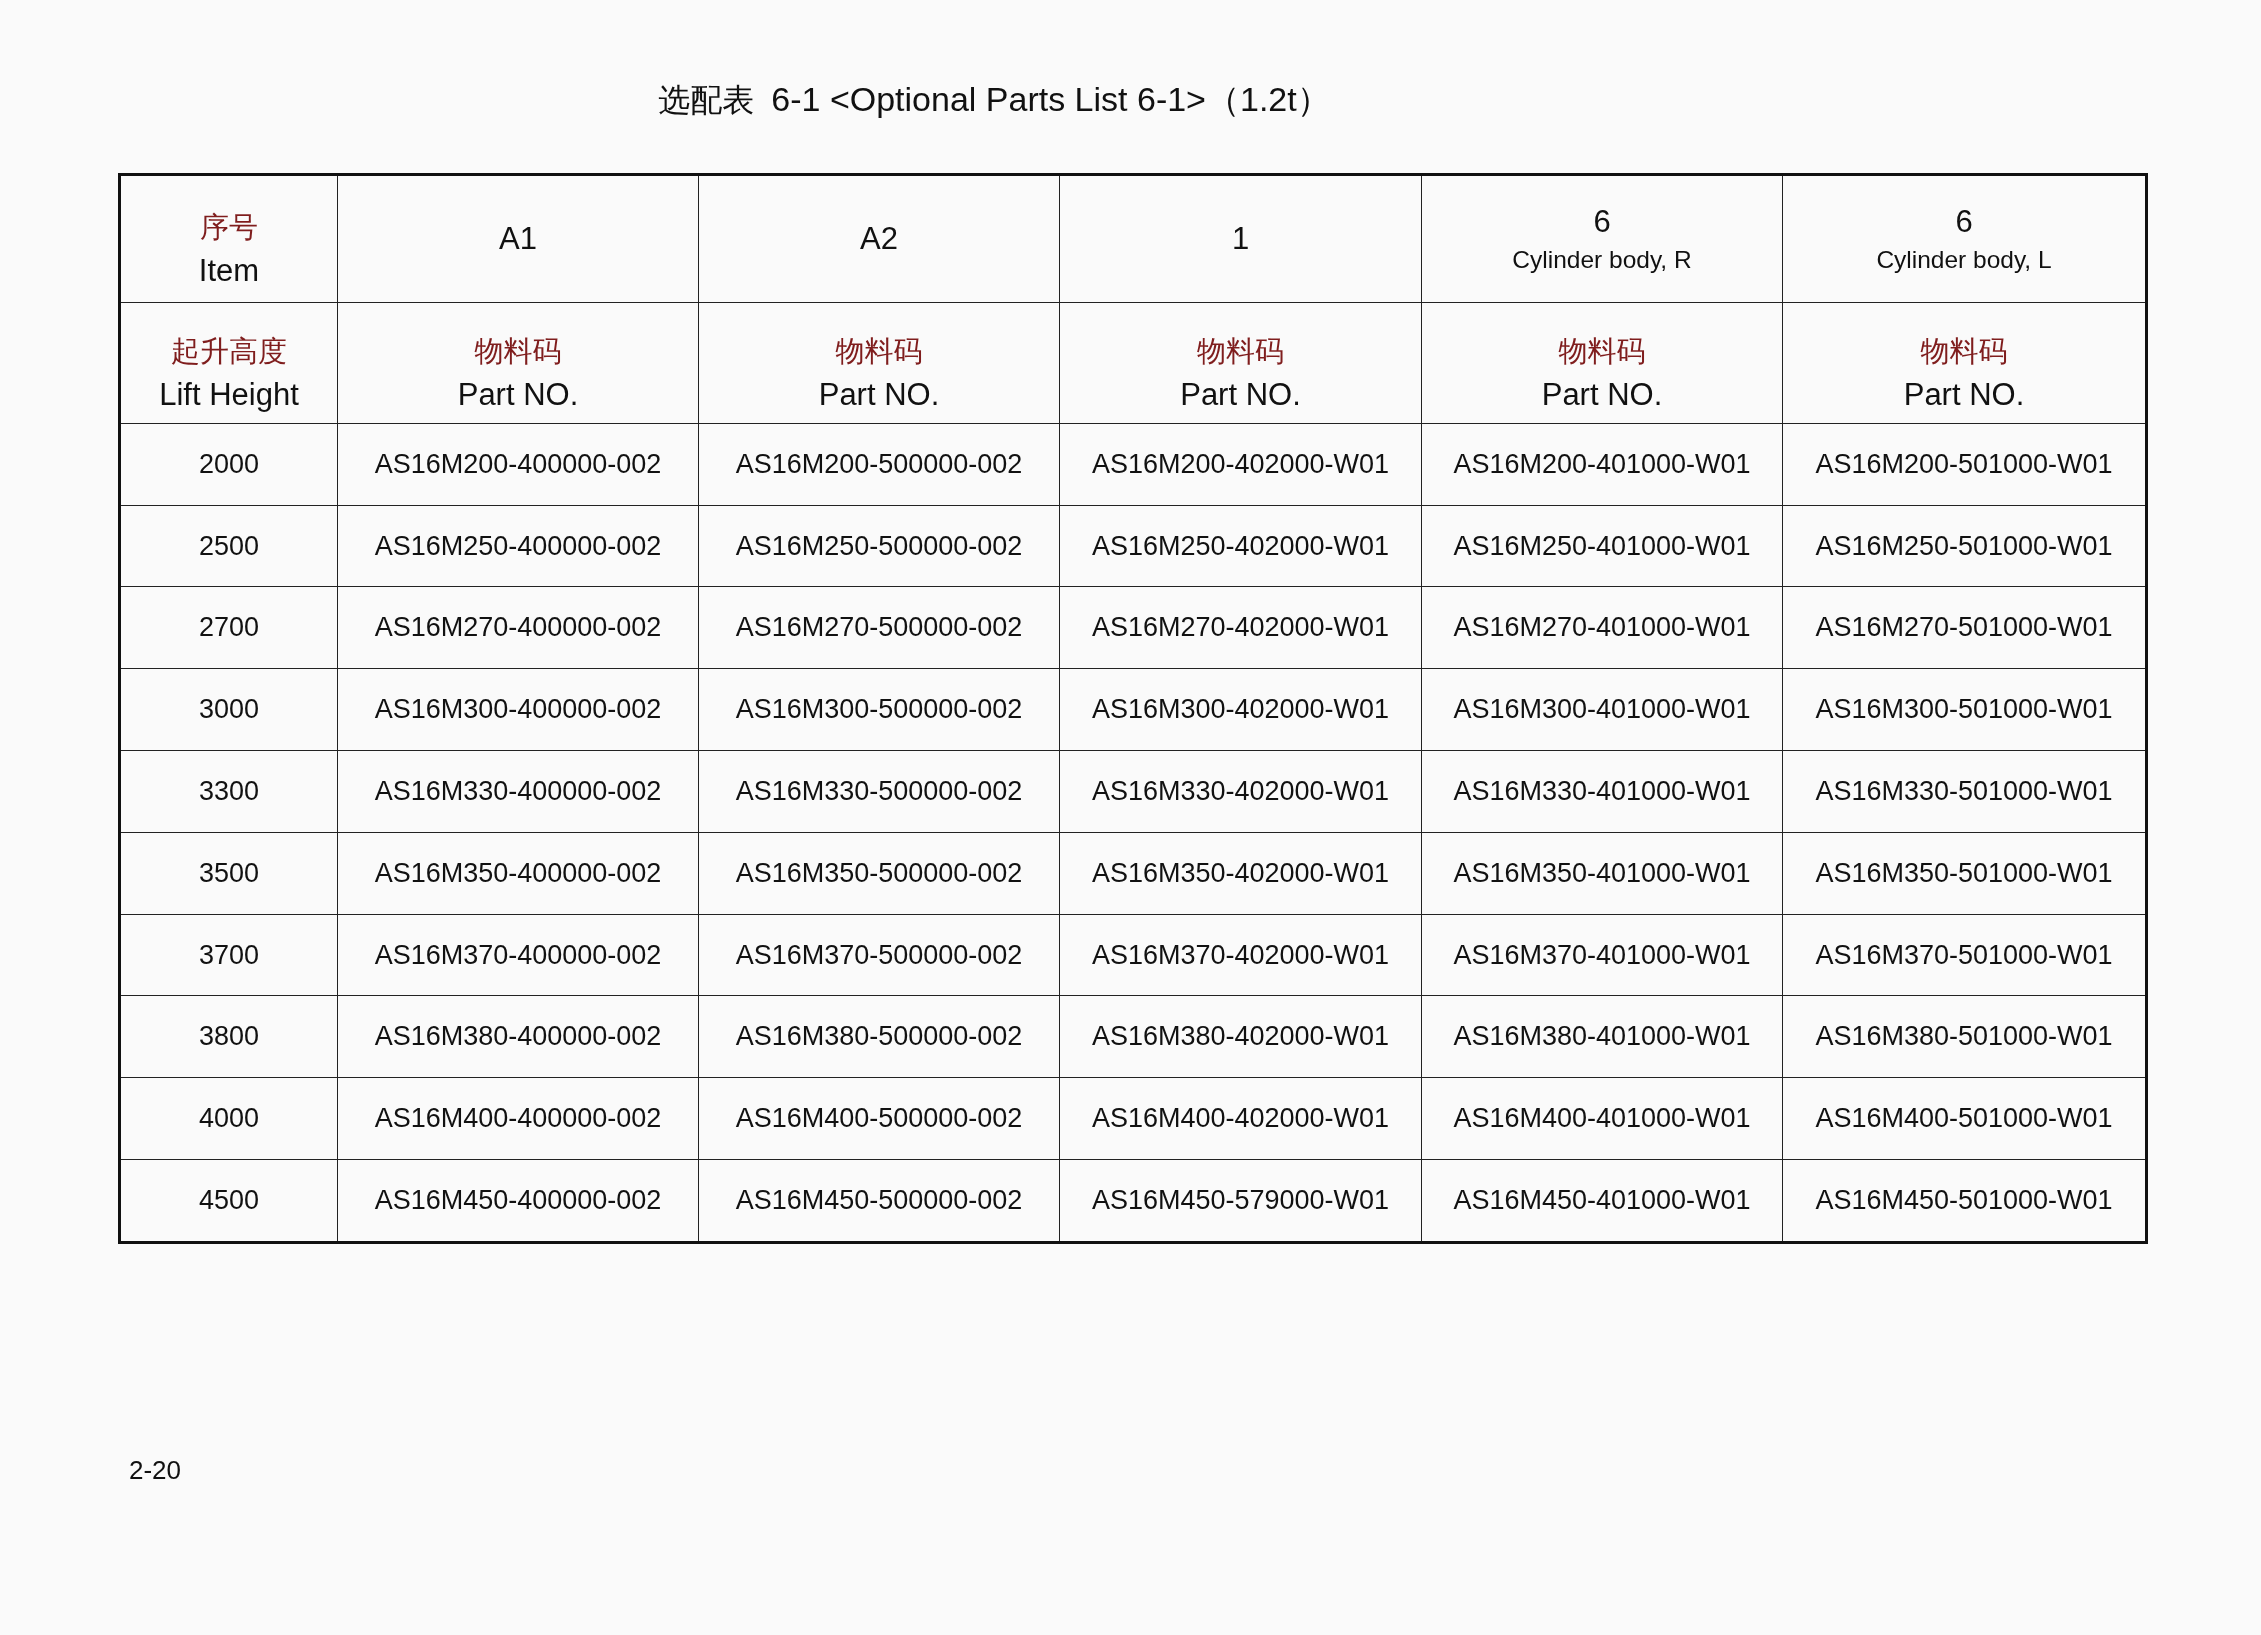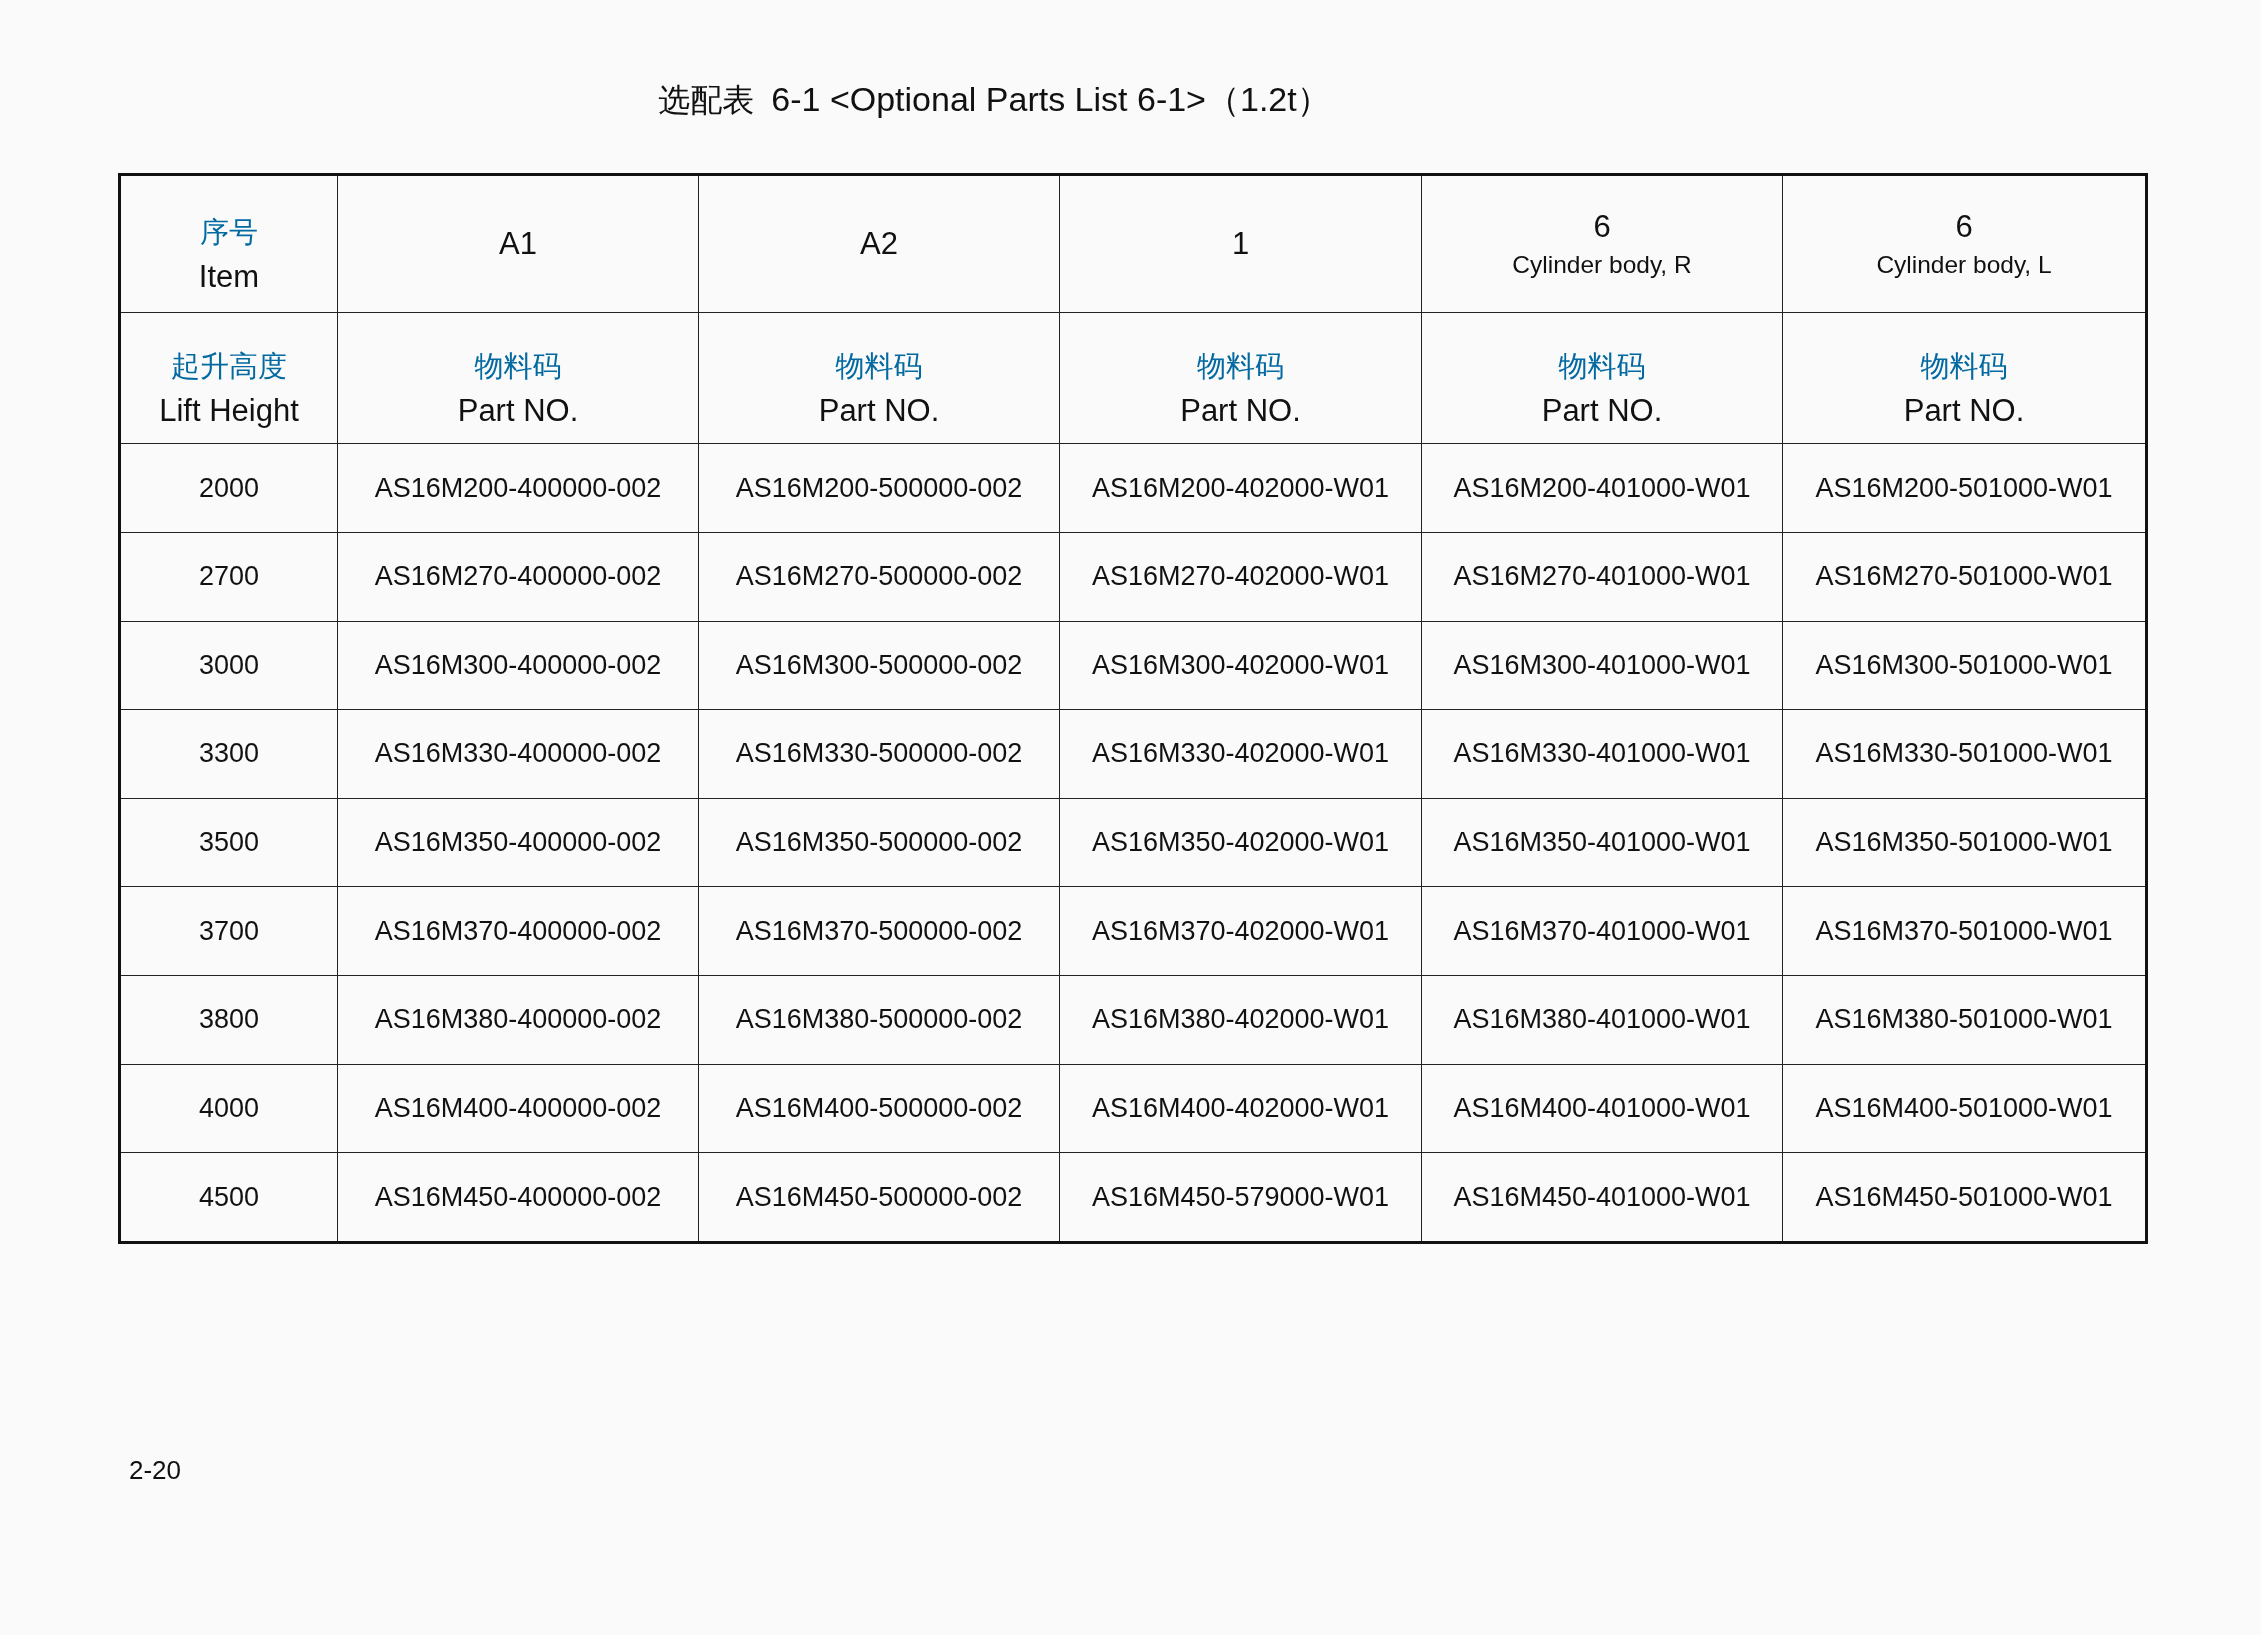--- a/index.html
+++ b/index.html
@@ -16,21 +16,21 @@
     position:absolute; left:118px; top:173px; width:2025px; height:1071px;
     border-collapse:collapse; border:3.8px solid #111; table-layout:fixed;
   }
   table.parts td {
     border:1.9px solid #222; text-align:center; vertical-align:middle; padding:0;
     font-size:27px; line-height:1.15;
   }
   table.parts tr.h1 td { height:109px; }
   table.parts tr.h2 td { height:104px; }
   table.parts tr.row td { height:70px; }
-  .cn-lbl { font-family:Liberation Sans, sans-serif; font-size:29px; display:block; color:#0369a1; margin-bottom:9.2px;margin-top:22px; }
+  .cn-lbl { font-family:Liberation Sans, sans-serif; font-size:29px; display:block; color:#7f1d1d; margin-bottom:9.2px;margin-top:22px; }
   .en-lbl { display:block; font-size:31px; }
   .num-lbl { display:block; font-size:31px; margin-bottom:6.1px; }
   .sub-lbl { display:block; font-size:24.5px; }
   .big { font-size:31px; }
   .page-num {
     position:absolute; left:129px; top:1455px; font-size:26px;
   }
 </style>
 </head>
 <body>
@@ -92,20 +92,28 @@
     </tr>
   <tr class="row">
         <td>2000</td>
         <td>AS16M200-400000-002</td>
         <td>AS16M200-500000-002</td>
         <td>AS16M200-402000-W01</td>
         <td>AS16M200-401000-W01</td>
         <td>AS16M200-501000-W01</td>
       </tr>
       <tr class="row">
+        <td>2500</td>
+        <td>AS16M250-400000-002</td>
+        <td>AS16M250-500000-002</td>
+        <td>AS16M250-402000-W01</td>
+        <td>AS16M250-401000-W01</td>
+        <td>AS16M250-501000-W01</td>
+      </tr>
+      <tr class="row">
         <td>2700</td>
         <td>AS16M270-400000-002</td>
         <td>AS16M270-500000-002</td>
         <td>AS16M270-402000-W01</td>
         <td>AS16M270-401000-W01</td>
         <td>AS16M270-501000-W01</td>
       </tr>
       <tr class="row">
         <td>3000</td>
         <td>AS16M300-400000-002</td>

